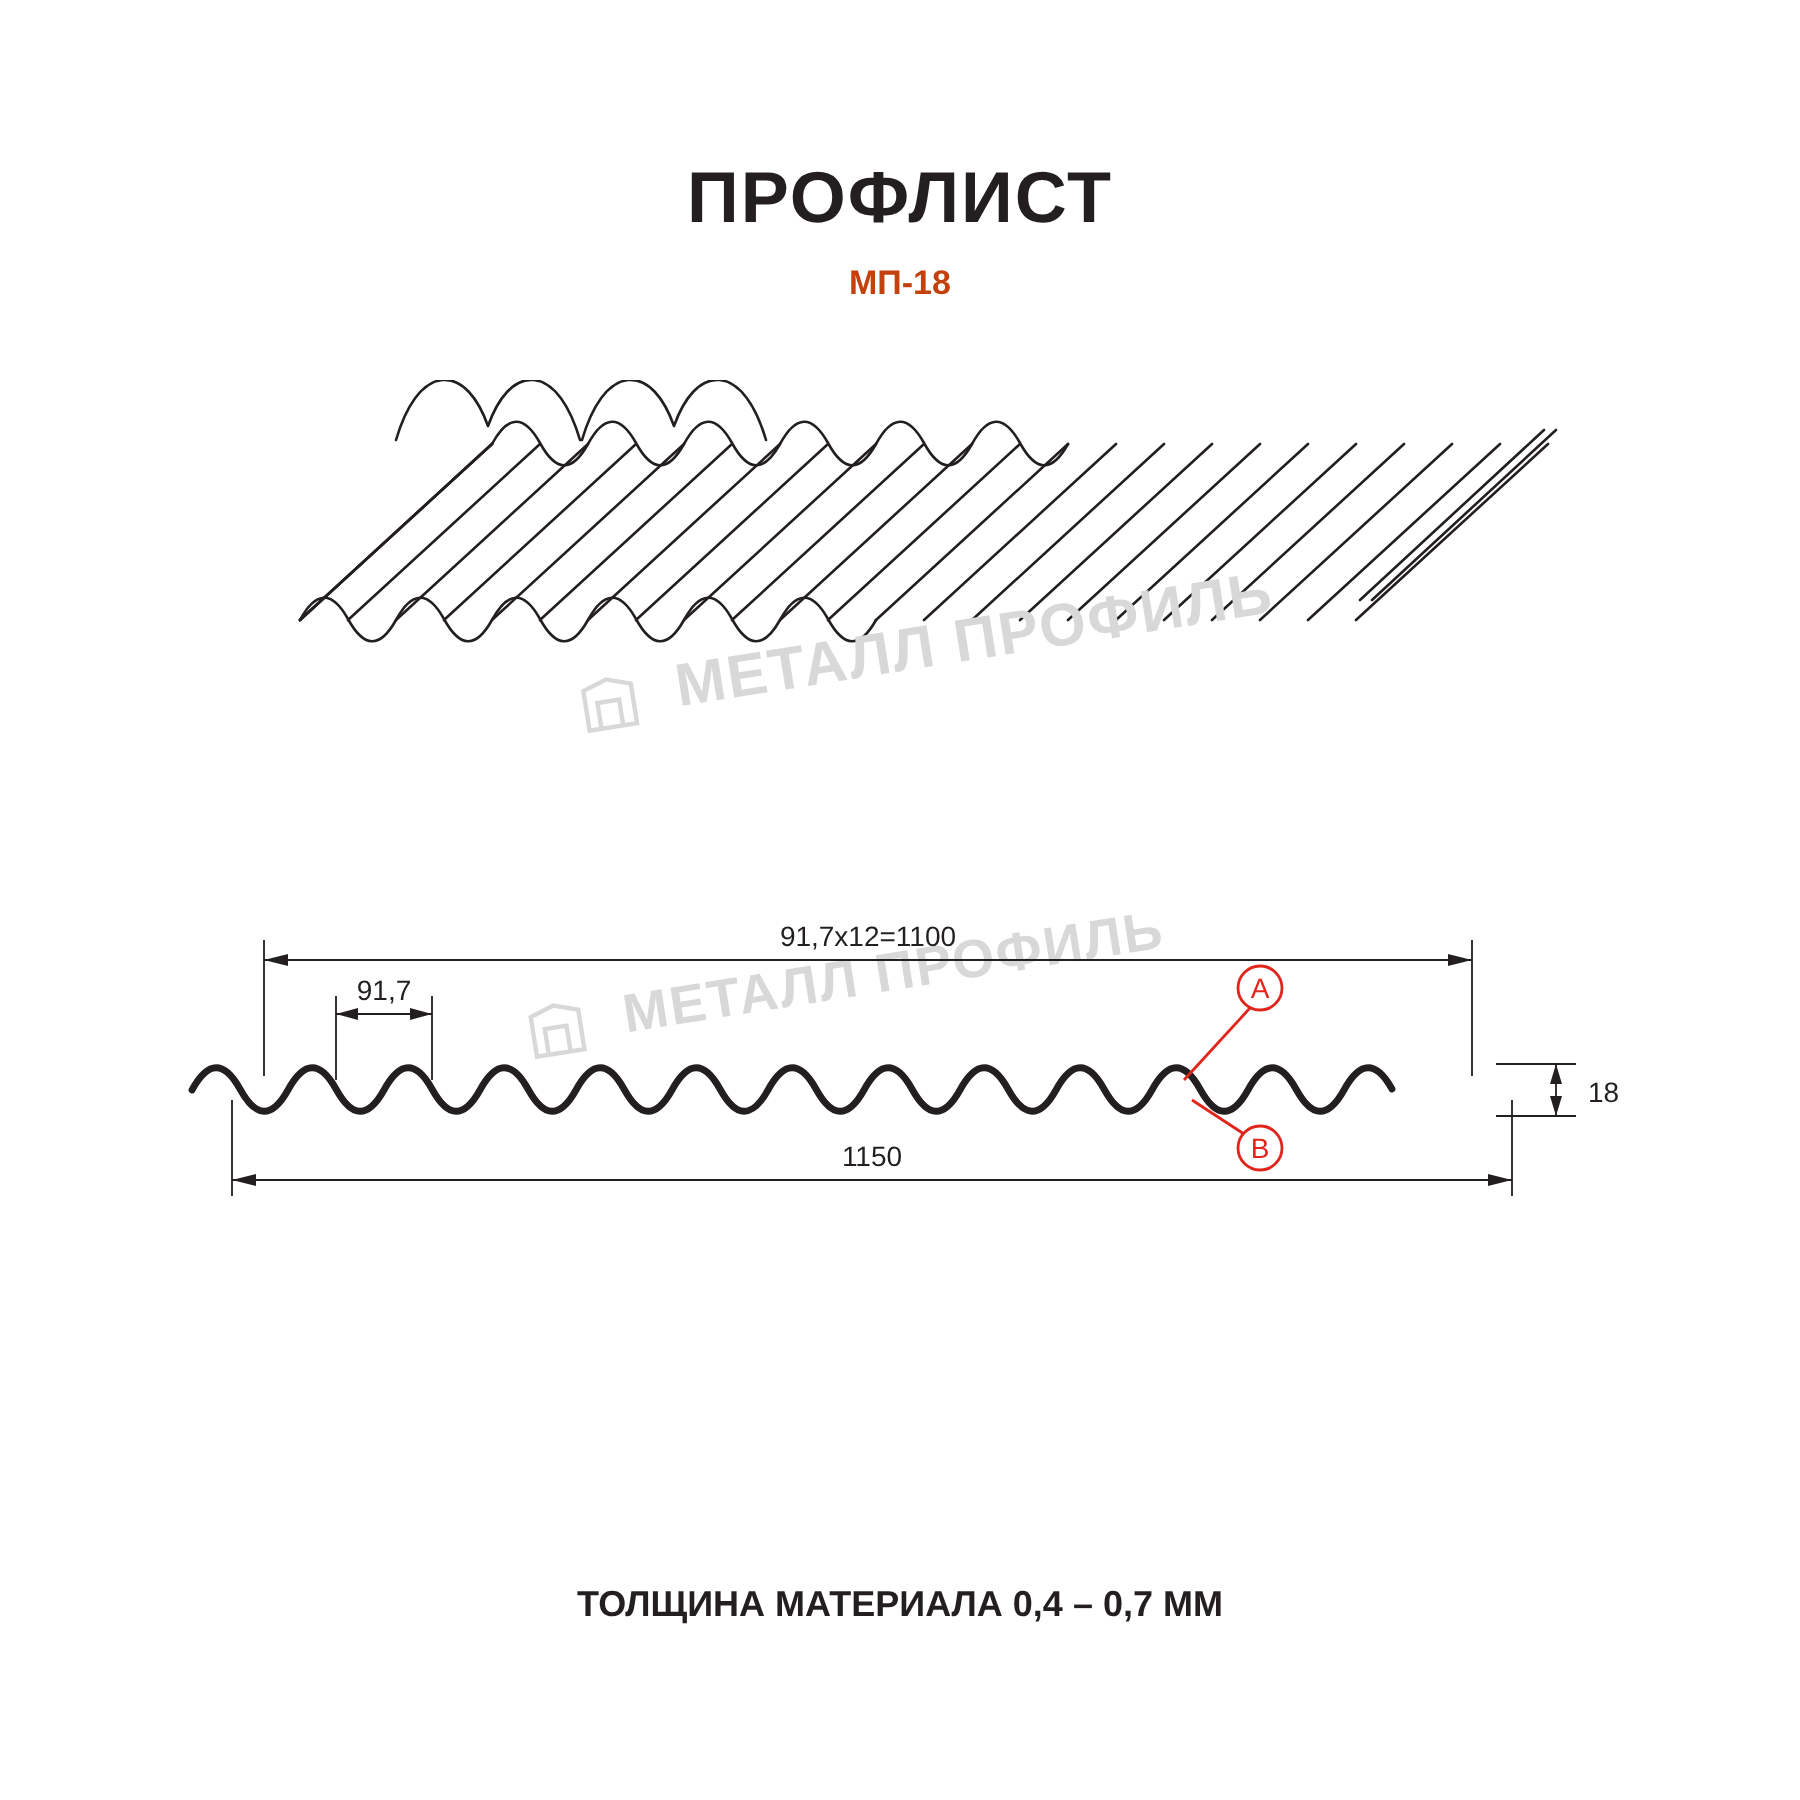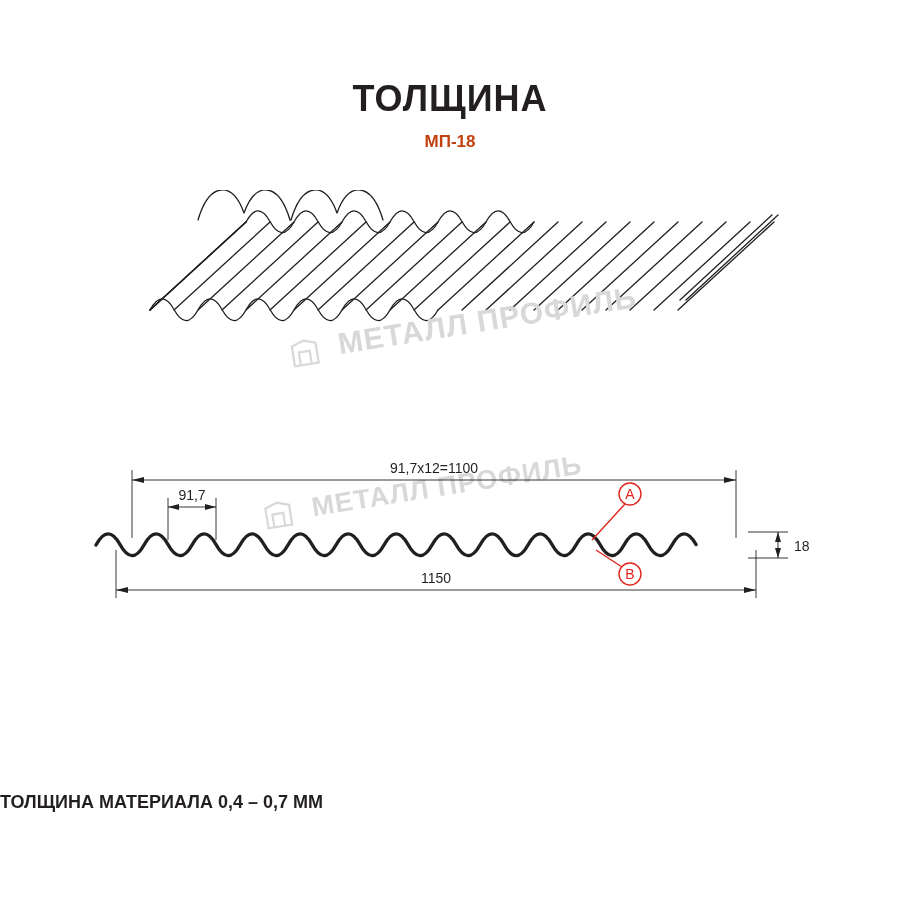--- a/index.html
+++ b/index.html
@@ -39,21 +39,21 @@
     text-align: center;
     font-size: 17px;
     font-weight: bold;
     color: #c2410c;
   }
   .footer-note {
     position: absolute;
     top: 792px;
     left: 0;
     width: 900px;
-    text-align: left;
+    text-align: center;
     font-size: 18px;
     font-weight: bold;
     color: #231f20;
   }
   svg {
     display: block;
   }
   .iso-wrap {
     position: absolute;
     left: 100px;
@@ -97,21 +97,21 @@
     font-size: 14px;
     fill: #e1251b;
     font-family: "Liberation Sans", sans-serif;
   }
 </style>
 </head>
 <body>
 
 <div class="page">
 
-  <div class="title">ТОЛЩИНА</div>
+  <div class="title">ПРОФЛИСТ</div>
   <div class="subtitle">МП-18</div>
 
   <div class="iso-wrap">
     <svg width="720" height="160" viewBox="0 0 720 160">
       <g fill="none" stroke="#231f20" stroke-width="1.3" stroke-linejoin="round" stroke-linecap="round">
 
         <path d="M55,125
                  C 60,108 68,96 78,95
                  C 88,94 96,104 101,118
                  C 106,104 114,94 124,95

